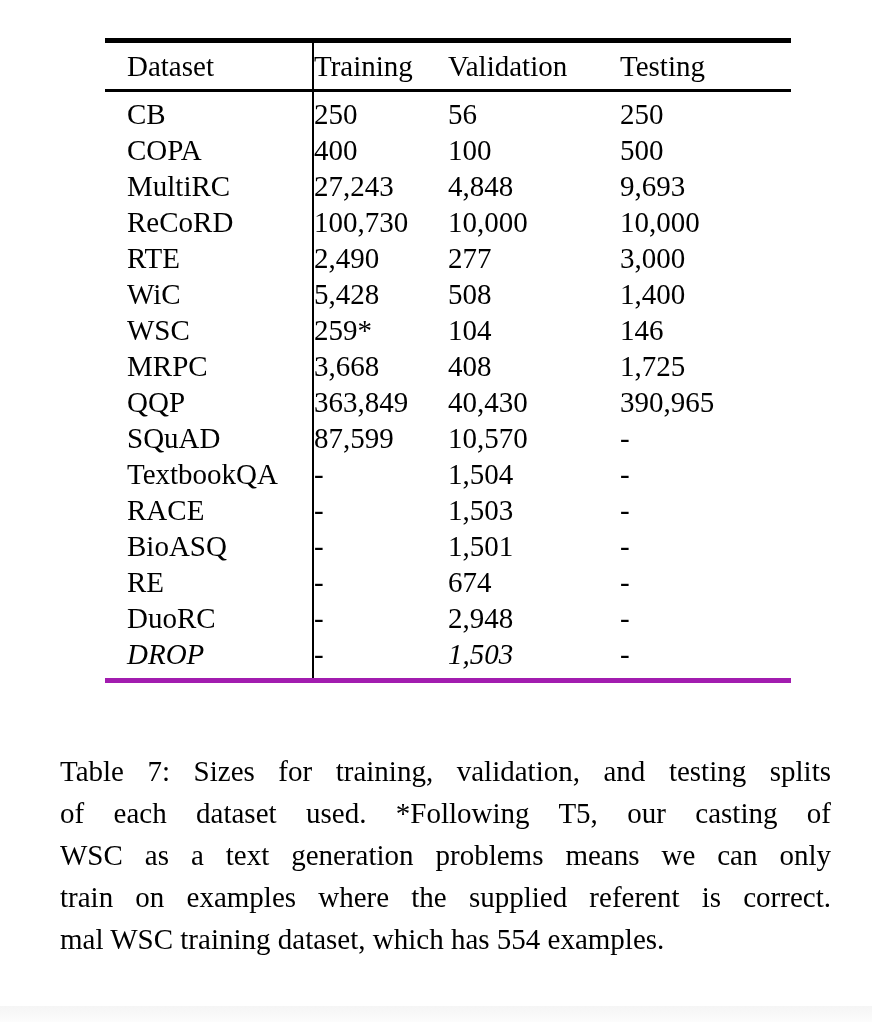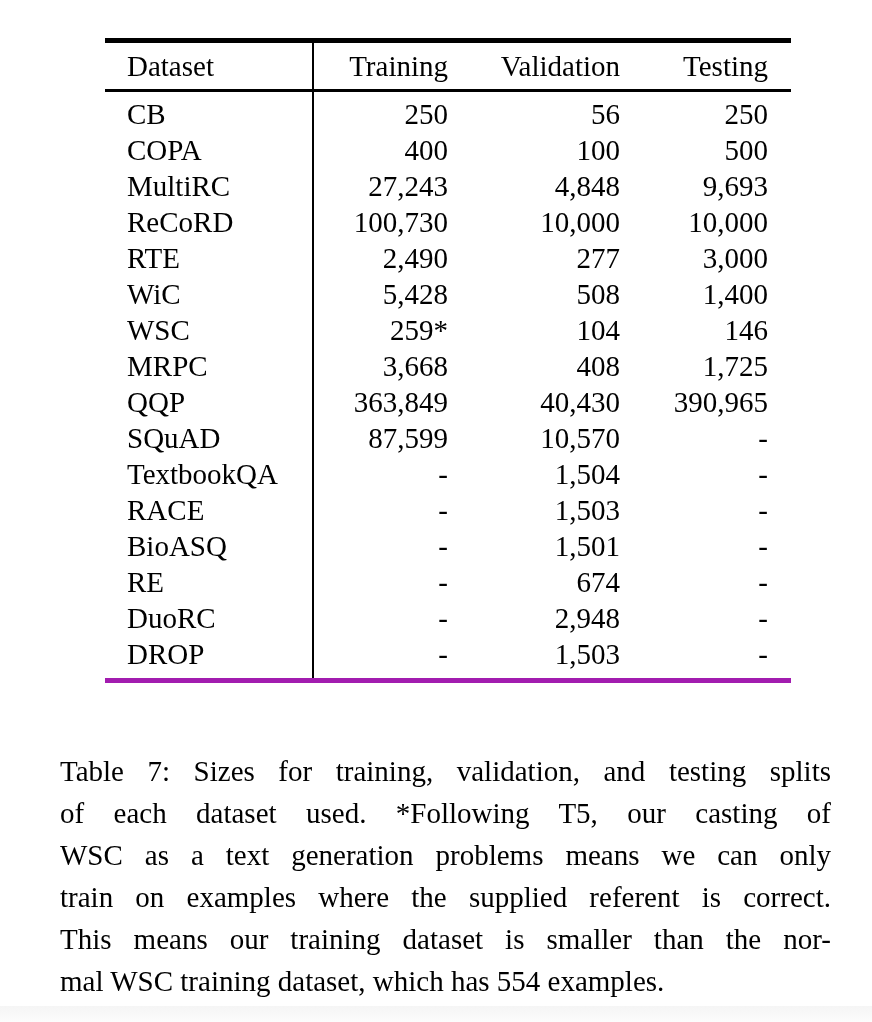--- a/index.html
+++ b/index.html
@@ -35,24 +35,24 @@
     line-height: 36px;
     vertical-align: middle;
   }
   th { height: 50px; }
   td { height: 36px; }
   th:first-child, td:first-child {
     text-align: left;
     padding-left: 22px;
     border-right: 2px solid #000;
   }
-  th:not(:first-child), td:not(:first-child) { text-align: right; }
+  th:not(:first-child), td:not(:first-child) { text-align: left; }
   th:last-child, td:last-child { padding-right: 23px; }
   tbody tr:first-child td { padding-top: 4px; }
-  tbody tr:last-child td { padding-bottom: 6px; }
+  tbody tr:last-child td { padding-bottom: 6px; font-style: italic; }
   .caption {
     position: absolute;
     left: 60px; top: 750px;
     width: 771px;
     font-size: 29px;
     line-height: 42px;
   }
   .cap-line {
     text-align: justify;
     text-align-last: justify;
@@ -186,17 +186,16 @@
       </tr>
     </tbody>
   </table>
 </div>
 
 <div class="caption">
   <div class="cap-line">Table 7: Sizes for training, validation, and testing splits</div>
   <div class="cap-line">of each dataset used.  *Following T5, our casting of</div>
   <div class="cap-line">WSC as a text generation problems means we can only</div>
   <div class="cap-line">train on examples where the supplied referent is correct.</div>
-  <div class="cap-line">This means our training dataset is smaller than the nor-</div>
   <div class="cap-line last">mal WSC training dataset, which has 554 examples.</div>
 </div>
 
 <div class="bottom-band"></div>
 
 </body></html>

